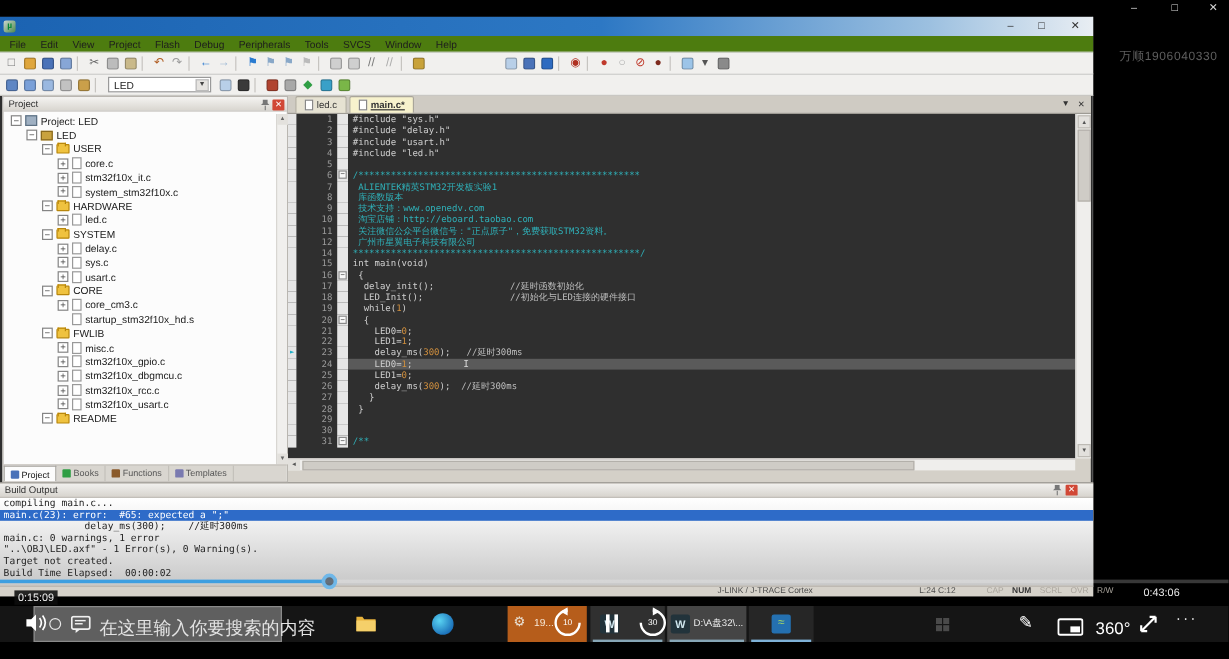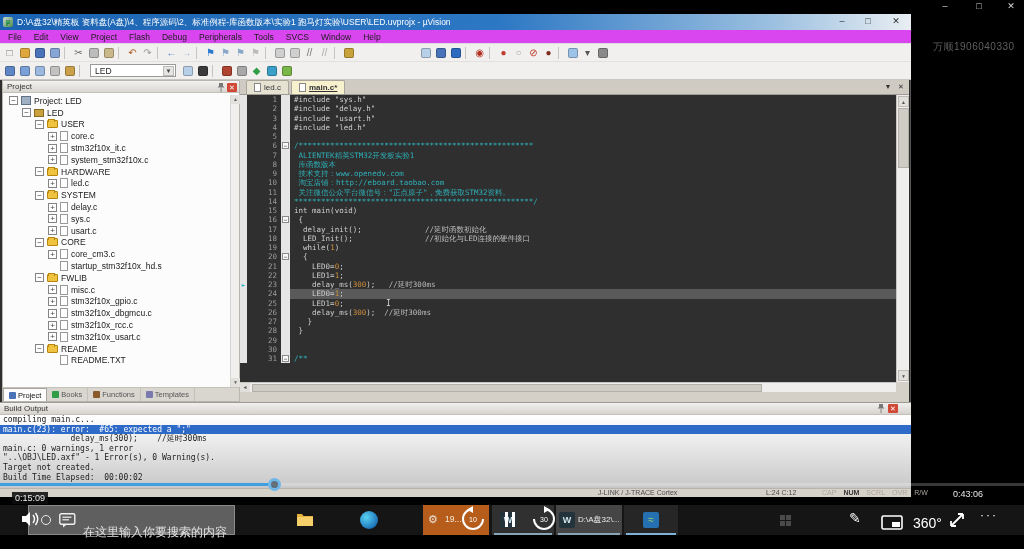--- a/index.html
+++ b/index.html
@@ -24,21 +24,21 @@
   #video{left:0;top:14px;width:911px;height:483px;background:#2f2f2f;border-right:1px solid #555;}
 
   #titlebar{left:0;top:0;width:911px;height:16px;
     background:linear-gradient(90deg,#1b63b2 0%,#2d78c4 55%,#9cc0e0 85%,#e9eef3 100%);
     color:#fdfdfd;font-size:8.5px;line-height:16px;white-space:nowrap;overflow:hidden;}
   #uv-app-icon{position:absolute;left:3px;top:3px;width:10px;height:10px;border-radius:2px;
     background:linear-gradient(135deg,#cfd8cf,#4d8a4d);color:#083;font-size:7px;line-height:10px;text-align:center;font-weight:bold;}
   #uv-title{position:absolute;left:17px;top:0;}
   .uv-ctl{position:absolute;top:0;width:20px;text-align:center;color:#303030;font-size:9px;line-height:15px;}
 
-  #menubar{left:0;top:16px;width:911px;height:14px;background:#d946ef;border-bottom:1px solid #dcdcdc;
+  #menubar{left:0;top:16px;width:911px;height:14px;background:#4d7c0f;border-bottom:1px solid #dcdcdc;
     display:flex;align-items:center;padding-left:2px;}
   .menu-item{font-size:8.5px;color:#1d1d1d;padding:0 6px;line-height:14px;cursor:default;}
 
   .toolbar{left:0;width:911px;height:18px;background:#f1f0ee;display:flex;align-items:center;padding-left:2px;}
   #toolbar1{top:30px;border-bottom:1px solid #e2e1df;}
   #toolbar2{top:48px;border-bottom:1px solid #c9c7c3;}
   .tbi{width:15px;height:14px;display:flex;align-items:center;justify-content:center;
        font-size:10px;line-height:14px;cursor:default;flex:0 0 auto;}
   .tb-block{width:10px;height:10px;border-radius:2px;border:1px solid rgba(0,0,0,.25);}
   .tb-sep{width:5px;height:12px;border-left:1px solid #c6c4c0;margin:0 2px;flex:0 0 auto;}
@@ -121,21 +121,21 @@
   #sb-debugger{position:absolute;left:598px;top:0;line-height:8px;}
   #sb-pos{position:absolute;left:766px;top:0;line-height:8px;}
   #sb-toggles{position:absolute;left:822px;top:0;line-height:8px;display:flex;gap:7px;}
   .sb-t{color:#a9a49c;} .sb-t.on{color:#333;font-weight:bold;}
 
   
   #taskbar{left:0;top:505px;width:1024px;height:30px;background:#151515;}
   #search-box{position:absolute;left:28px;top:0;width:207px;height:30px;background:#5f5f5f;border:1px solid #8a8a8a;}
   #search-circle{position:absolute;left:12px;top:9px;width:10px;height:10px;border:1.5px solid #e8e8e8;border-radius:50%;}
   #chat-icon{position:absolute;left:30px;top:7px;}
-  #search-text{position:absolute;left:54px;top:12px;line-height:28px;font-size:12px;color:#e3e3e3;white-space:nowrap;}
+  #search-text{position:absolute;left:54px;top:4px;line-height:28px;font-size:15px;color:#e3e3e3;white-space:nowrap;}
   .tb-item{position:absolute;top:0;height:30px;}
   .tb-underline{position:absolute;left:2px;bottom:0;right:2px;height:2px;background:#87a6b6;}
   #tb-flash-app{left:423px;width:66px;background:#b65d1b;}
   #tb-flash-app .lbl{position:absolute;left:22px;top:0;line-height:29px;font-size:8.5px;color:#f7ead9;white-space:nowrap;}
   #tb-player1{left:492px;width:62px;background:#303030;}
   #tb-player2{left:556px;width:66px;background:#454545;}
   #tb-player2 .lbl{position:absolute;left:22px;top:0;line-height:29px;font-size:8px;color:#ececec;white-space:nowrap;}
   #tb-uvision{left:624px;width:54px;background:#262626;}
   .w-icon{position:absolute;top:7px;width:16px;height:16px;border-radius:2px;background:#22333b;
     color:#cfe6ee;font-size:9px;font-weight:bold;text-align:center;line-height:16px;}
@@ -166,21 +166,20 @@
   <div class="abs" id="player-top">
     <div class="win-ctl" style="left:938px;">–</div>
     <div class="win-ctl" style="left:972px;">□</div>
     <div class="win-ctl" style="left:1004px;">✕</div>
   </div>
 
   <div class="abs" id="video">
 
     <div class="abs" id="titlebar">
       <div id="uv-app-icon">µ</div>
-      <div id="uv-title">D:\A盘32\精英板 资料盘(A盘)\4、程序源码\2、标准例程-库函数版本\实验1 跑马灯实验\USER\LED.uvprojx - µVision</div>
       <div class="uv-ctl" style="left:832px;">–</div>
       <div class="uv-ctl" style="left:858px;">□</div>
       <div class="uv-ctl" style="left:886px;">✕</div>
     </div>
 
     <div class="abs" id="menubar">
         <div class="menu-item">File</div>
         <div class="menu-item">Edit</div>
         <div class="menu-item">View</div>
         <div class="menu-item">Project</div>
@@ -424,25 +423,20 @@
           </div>
           <div class="tree-row" style="padding-left: 45px;">
             <span class="tw-exp">+</span>
             <span class="ti ti-file"></span>
             <span class="tree-label">stm32f10x_usart.c</span>
           </div>
           <div class="tree-row" style="padding-left: 32px;">
             <span class="tw-exp">−</span>
             <span class="ti ti-folder"></span>
             <span class="tree-label">README</span>
-          </div>
-          <div class="tree-row" style="padding-left: 45px;">
-            <span class="tw-exp none"></span>
-            <span class="ti ti-file"></span>
-            <span class="tree-label">README.TXT</span>
           </div>
         </div>
       <div id="tree-vscroll">
         <div class="arr" style="top:0;">▲</div>
         <div class="arr" style="bottom:0;">▼</div>
       </div>
       <div id="proj-tabs">
           <div class="ptab active">
             <span class="pt-icon" style="background: rgb(74, 114, 184);"></span>
             <span class="pt-label">Project</span>
@@ -480,20 +474,21 @@
           <div class="cl"><div class="cl-m"></div><div class="cl-n">2</div><div class="cl-f"></div><div class="cl-c"><span class="c-d">#include "delay.h"</span></div></div>
           <div class="cl"><div class="cl-m"></div><div class="cl-n">3</div><div class="cl-f"></div><div class="cl-c"><span class="c-d">#include "usart.h"</span></div></div>
           <div class="cl"><div class="cl-m"></div><div class="cl-n">4</div><div class="cl-f"></div><div class="cl-c"><span class="c-d">#include "led.h"</span></div></div>
           <div class="cl"><div class="cl-m"></div><div class="cl-n">5</div><div class="cl-f"></div><div class="cl-c"></div></div>
           <div class="cl"><div class="cl-m"></div><div class="cl-n">6</div><div class="cl-f"><div class="fold-box">−</div></div><div class="cl-c"><span class="c-t">/****************************************************</span></div></div>
           <div class="cl"><div class="cl-m"></div><div class="cl-n">7</div><div class="cl-f"></div><div class="cl-c"><span class="c-t"> ALIENTEK精英STM32开发板实验1</span></div></div>
           <div class="cl"><div class="cl-m"></div><div class="cl-n">8</div><div class="cl-f"></div><div class="cl-c"><span class="c-t"> 库函数版本</span></div></div>
           <div class="cl"><div class="cl-m"></div><div class="cl-n">9</div><div class="cl-f"></div><div class="cl-c"><span class="c-t"> 技术支持：www.openedv.com</span></div></div>
           <div class="cl"><div class="cl-m"></div><div class="cl-n">10</div><div class="cl-f"></div><div class="cl-c"><span class="c-t"> 淘宝店铺：http://eboard.taobao.com</span></div></div>
           <div class="cl"><div class="cl-m"></div><div class="cl-n">11</div><div class="cl-f"></div><div class="cl-c"><span class="c-t"> 关注微信公众平台微信号："正点原子"，免费获取STM32资料。</span></div></div>
+          <div class="cl"><div class="cl-m"></div><div class="cl-n">12</div><div class="cl-f"></div><div class="cl-c"><span class="c-t"> 广州市星翼电子科技有限公司</span></div></div>
           <div class="cl"><div class="cl-m"></div><div class="cl-n">14</div><div class="cl-f"></div><div class="cl-c"><span class="c-t">*****************************************************/</span></div></div>
           <div class="cl"><div class="cl-m"></div><div class="cl-n">15</div><div class="cl-f"></div><div class="cl-c"><span class="c-d">int main(void)</span></div></div>
           <div class="cl"><div class="cl-m"></div><div class="cl-n">16</div><div class="cl-f"><div class="fold-box">−</div></div><div class="cl-c"><span class="c-d"> {</span></div></div>
           <div class="cl"><div class="cl-m"></div><div class="cl-n">17</div><div class="cl-f"></div><div class="cl-c"><span class="c-d">  delay_init();              </span><span class="c-m">//延时函数初始化</span></div></div>
           <div class="cl"><div class="cl-m"></div><div class="cl-n">18</div><div class="cl-f"></div><div class="cl-c"><span class="c-d">  LED_Init();                </span><span class="c-m">//初始化与LED连接的硬件接口</span></div></div>
           <div class="cl"><div class="cl-m"></div><div class="cl-n">19</div><div class="cl-f"></div><div class="cl-c"><span class="c-d">  while(</span><span class="c-n">1</span><span class="c-d">)</span></div></div>
           <div class="cl"><div class="cl-m"></div><div class="cl-n">20</div><div class="cl-f"><div class="fold-box">−</div></div><div class="cl-c"><span class="c-d">  {</span></div></div>
           <div class="cl"><div class="cl-m"></div><div class="cl-n">21</div><div class="cl-f"></div><div class="cl-c"><span class="c-d">    LED0=</span><span class="c-n">0</span><span class="c-d">;</span></div></div>
           <div class="cl"><div class="cl-m"></div><div class="cl-n">22</div><div class="cl-f"></div><div class="cl-c"><span class="c-d">    LED1=</span><span class="c-n">1</span><span class="c-d">;</span></div></div>
           <div class="cl"><div class="cl-m">►</div><div class="cl-n">23</div><div class="cl-f"></div><div class="cl-c"><span class="c-d">    delay_ms(</span><span class="c-n">300</span><span class="c-d">);   </span><span class="c-m">//延时300ms</span></div></div>

